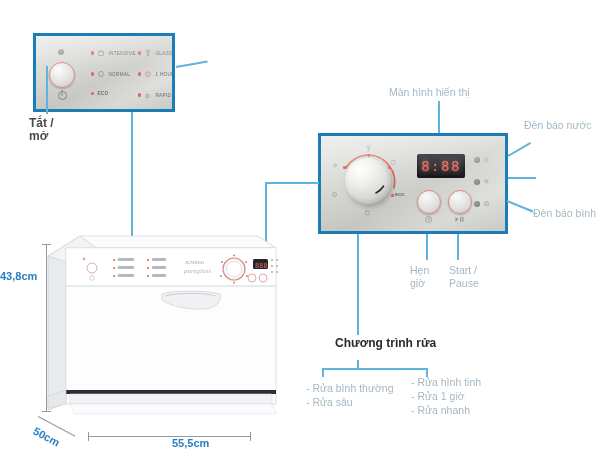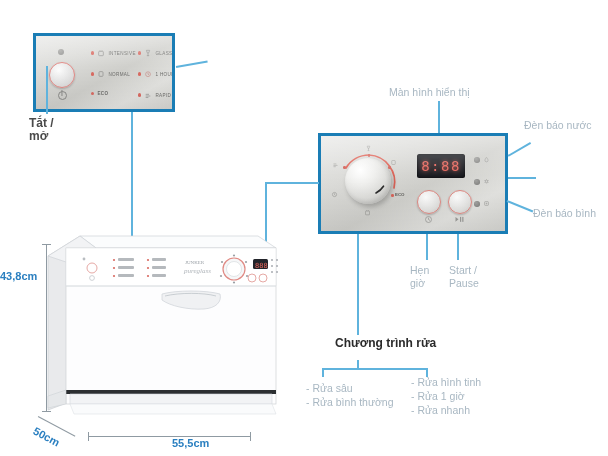--- a/index.html
+++ b/index.html
@@ -264,22 +264,22 @@
 
   <div class="ln v" style="left:357px; top:234px; height:101px;"></div>
   <div class="lbl dark" style="left:335px; top:337px;">Chương trình rửa</div>
 
   <div class="ln h" style="left:322px; top:368px; width:105px;"></div>
   <div class="ln v" style="left:322px; top:368px; height:9px;"></div>
   <div class="ln v" style="left:357px; top:360px; height:8px;"></div>
   <div class="ln v" style="left:426px; top:368px; height:9px;"></div>
 
   <div class="lbl" style="left:306px; top:381px; line-height:14px;">
+    <div>- Rửa bình thường</div>
     <div>- Rửa sâu</div>
-    <div>- Rửa bình thường</div>
   </div>
   <div class="lbl" style="left:411px; top:375px; line-height:14px;">
     <div>- Rửa hình tinh</div>
     <div>- Rửa 1 giờ</div>
     <div>- Rửa nhanh</div>
   </div>
 
   <svg class="dw" viewBox="0 0 260 200" style="left:44px; top:228px; width:260px; height:200px;">
 
     <path d="M4 28 L36 8 L36 170 L4 182 Z" fill="#e9eaec" stroke="#c9cdd1" stroke-width="0.7"></path>

